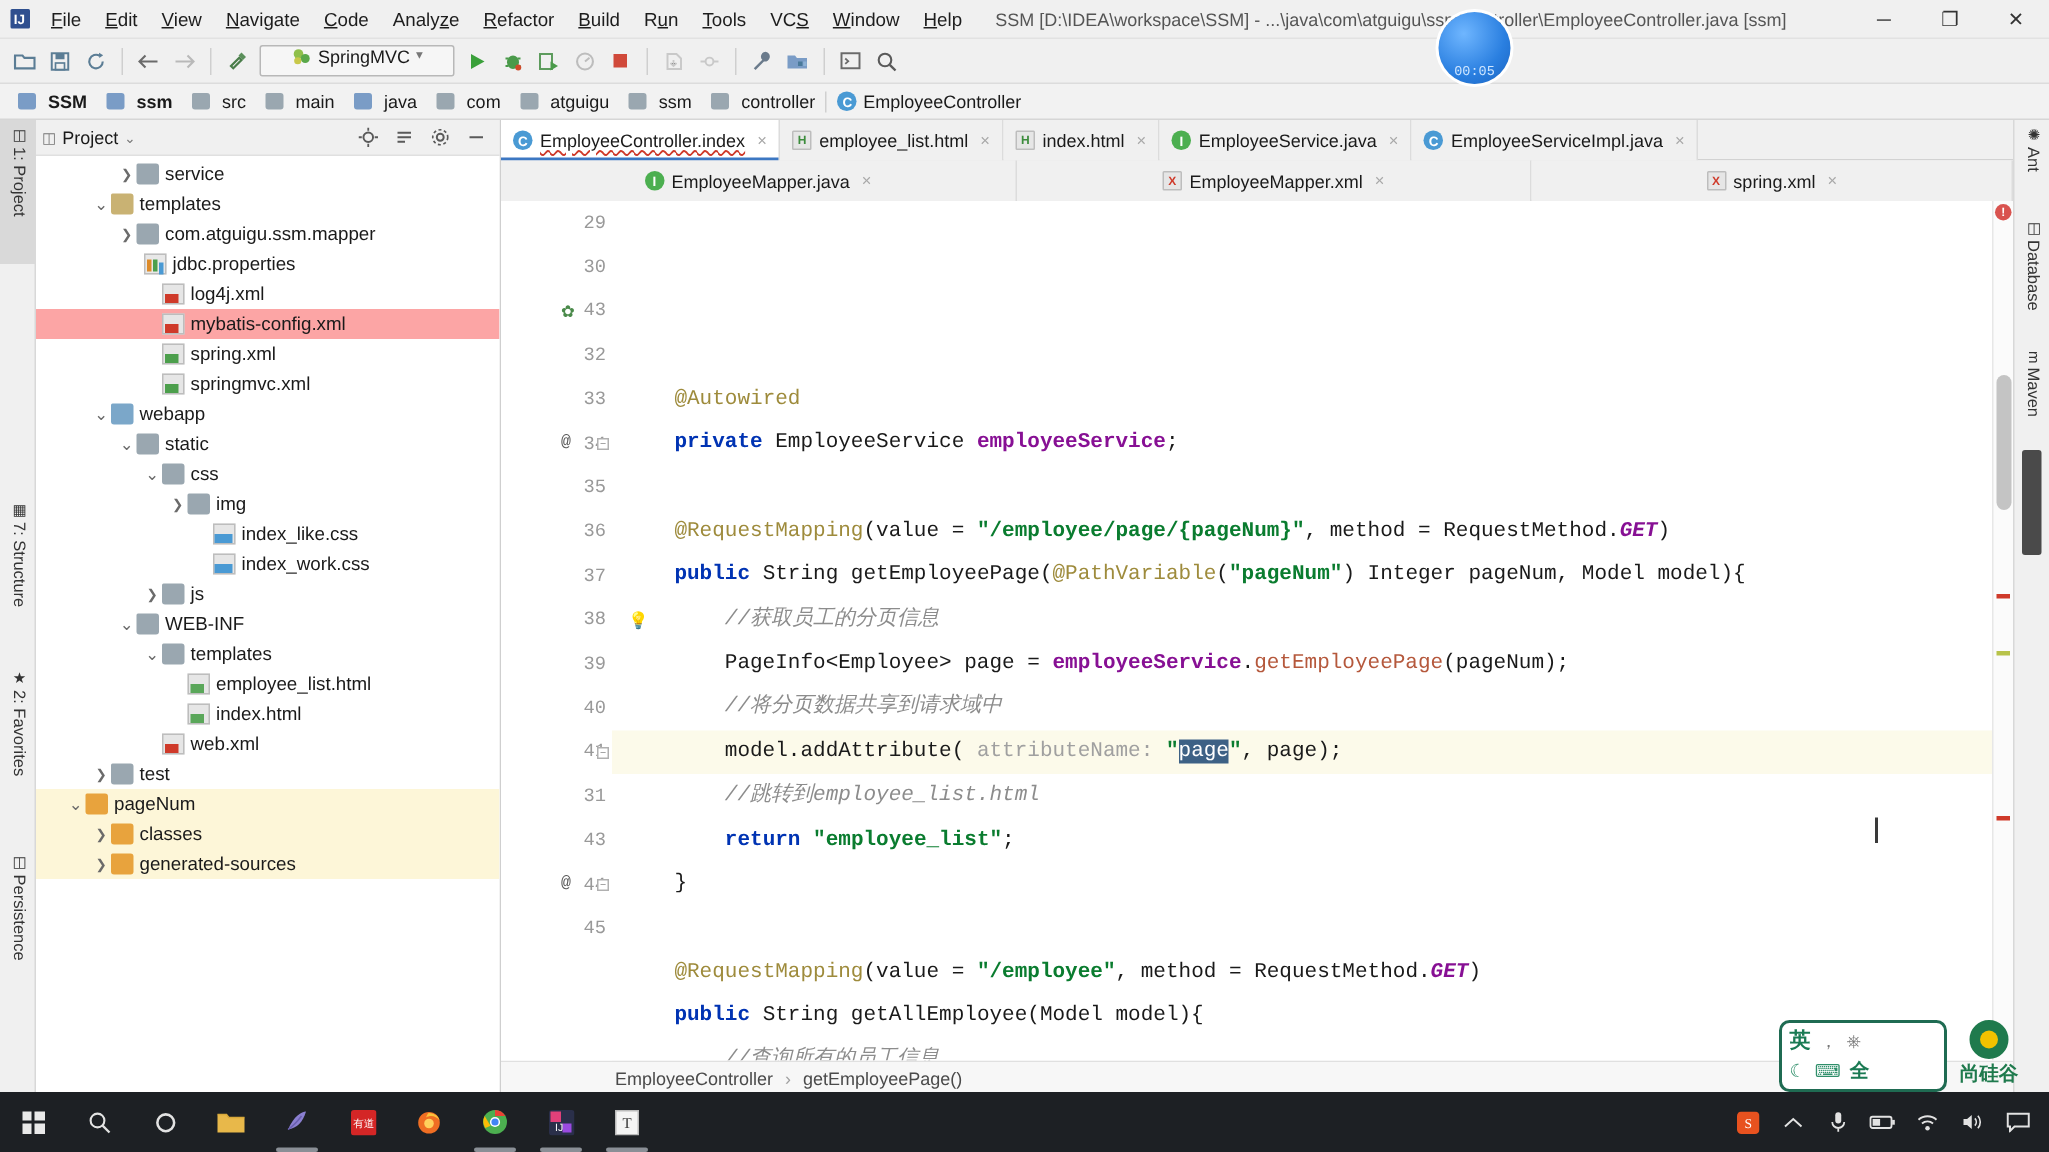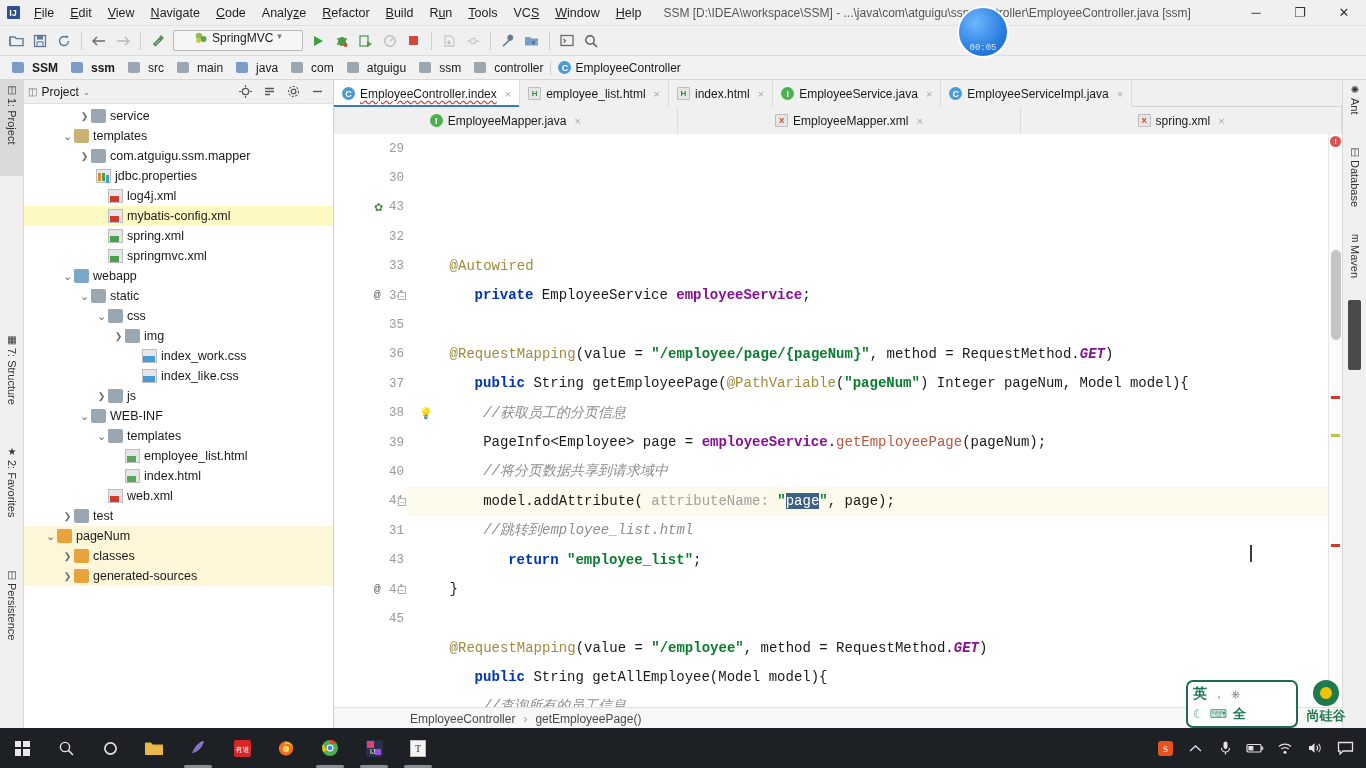--- a/index.html
+++ b/index.html
@@ -56,21 +56,21 @@
 
   
   .tree-panel { width:310px; background:#fff; border-right:1px solid #cfcfcf; display:flex;
                 flex-direction:column; }
   .tree-head { height:24px; background:#f0f0f0; display:flex; align-items:center; padding:0 4px;
                border-bottom:1px solid #e0e0e0; font-size:12px; }
   .tree-head-title { display:flex; align-items:center; gap:4px; flex:1; }
   .tree-body { flex:1; overflow:hidden; position:relative; background:#fff; padding-top:2px; }
   .trow { height:20px; display:flex; align-items:center; font-size:12.5px; white-space:nowrap;
           padding-right:4px; }
-  .trow.sel { background:#fef9c3; }
+  .trow.sel { background:#fca5a5; }
   .trow.hl { background:#fdf6d8; }
   .arrow { width:13px; text-align:center; font-size:9px; color:#6b6b6b; flex:none;}
   .ficon { width:15px; height:14px; margin-right:4px; flex:none; display:inline-block; position:relative;}
   
   .fi-folder { background:#9aa7b0; border-radius:1px 2px 2px 2px; }
   .fi-folder.blue { background:#7a9cc6; }
   .fi-folder.orange { background:#e8a33d; }
   .fi-folder.res { background:#c9b273; }
   .fi-folder.webapp { background:#7ba7c9; }
   
@@ -110,21 +110,21 @@
             font-size:8px;}
 
   .code-area { flex:1; display:flex; position:relative; overflow:hidden; background:#fff; }
   .gutter { width:74px; background:#fff; position:relative; flex:none; }
   .gl { height:29.4px; display:flex; align-items:center; justify-content:flex-end;
         font-family:"Liberation Mono", monospace; font-size:12.5px; color:#999; padding-right:4px;}
   .code-lines { flex:1; position:relative; font-family:"Liberation Mono", monospace; font-size:14px;
                 line-height:29.4px; white-space:pre; overflow:hidden; }
   .cl { height:29.4px; padding-left:8px; }
   .cl.hl { background:#fcfaea; }
-  .k { color:#0033b3; font-weight:bold;margin-left:25px; }
+  .k { color:#0033b3; font-weight:bold; }
   .anno { color:#9e8b3c; }
   .str { color:#0a7c2f; font-weight:bold; }
   .cmt { color:#8c8c8c; font-style:italic; }
   .fld { color:#871094; font-weight:bold; }
   .mth { color:#b5583c; }
   .hint { color:#a0a0a0; }
   .stat { color:#871094; font-style:italic; font-weight:bold; }
   .selword { background:#3d6185; color:#fff; }
   .plain { color:#1a1a1a; }
   .err-strip { position:absolute; right:0; top:0; width:14px; height:100%; background:#fbfbfb;
@@ -485,26 +485,26 @@
             <span>css</span>
           </div>
           <div class="trow" style="padding-left: 88px;">
             <span class="arrow">❯</span>
             <span class="ficon fi-folder "></span>
             <span>img</span>
           </div>
           <div class="trow" style="padding-left: 105px;">
             <span class="arrow"></span>
             <span class="ficon fi-css"></span>
+            <span>index_like.css</span>
+          </div>
+          <div class="trow" style="padding-left: 105px;">
+            <span class="arrow"></span>
+            <span class="ficon fi-css"></span>
             <span>index_work.css</span>
-          </div>
-          <div class="trow" style="padding-left: 105px;">
-            <span class="arrow"></span>
-            <span class="ficon fi-css"></span>
-            <span>index_like.css</span>
           </div>
           <div class="trow" style="padding-left: 71px;">
             <span class="arrow">❯</span>
             <span class="ficon fi-folder "></span>
             <span>js</span>
           </div>
           <div class="trow" style="padding-left: 54px;">
             <span class="arrow" style="font-size: 11px;">⌄</span>
             <span class="ficon fi-folder "></span>
             <span>WEB-INF</span>

